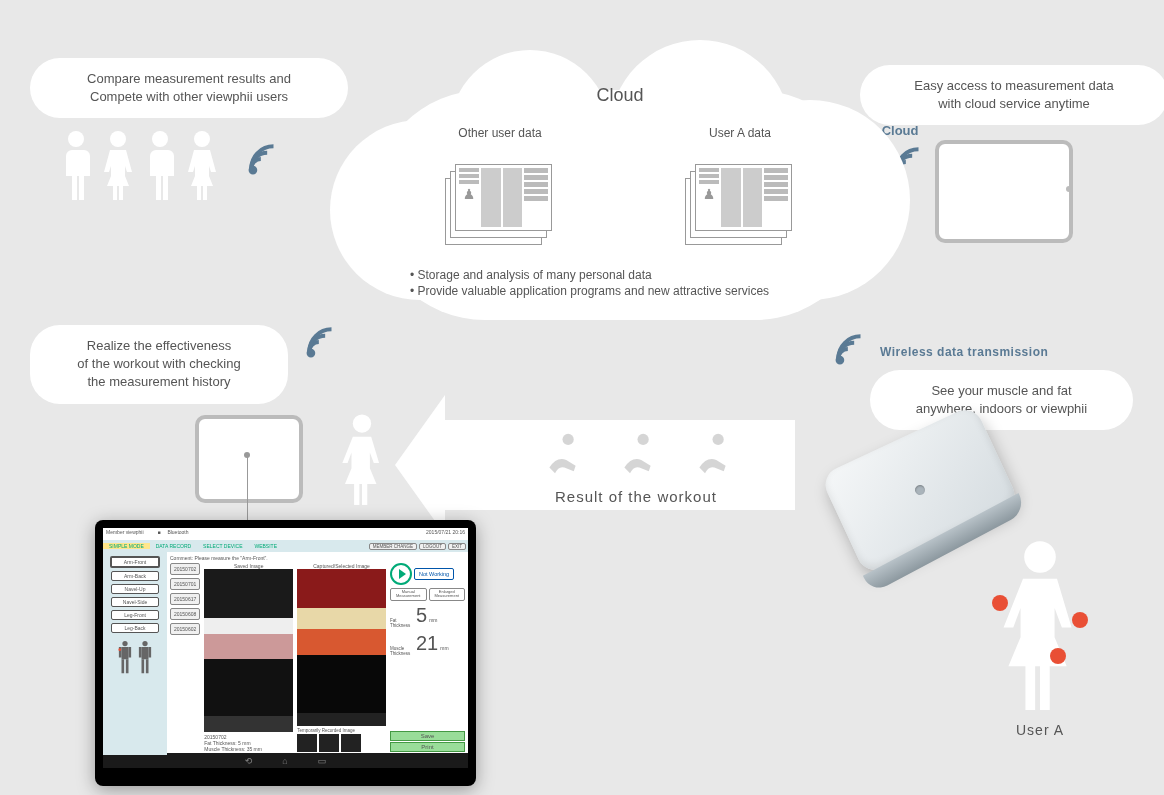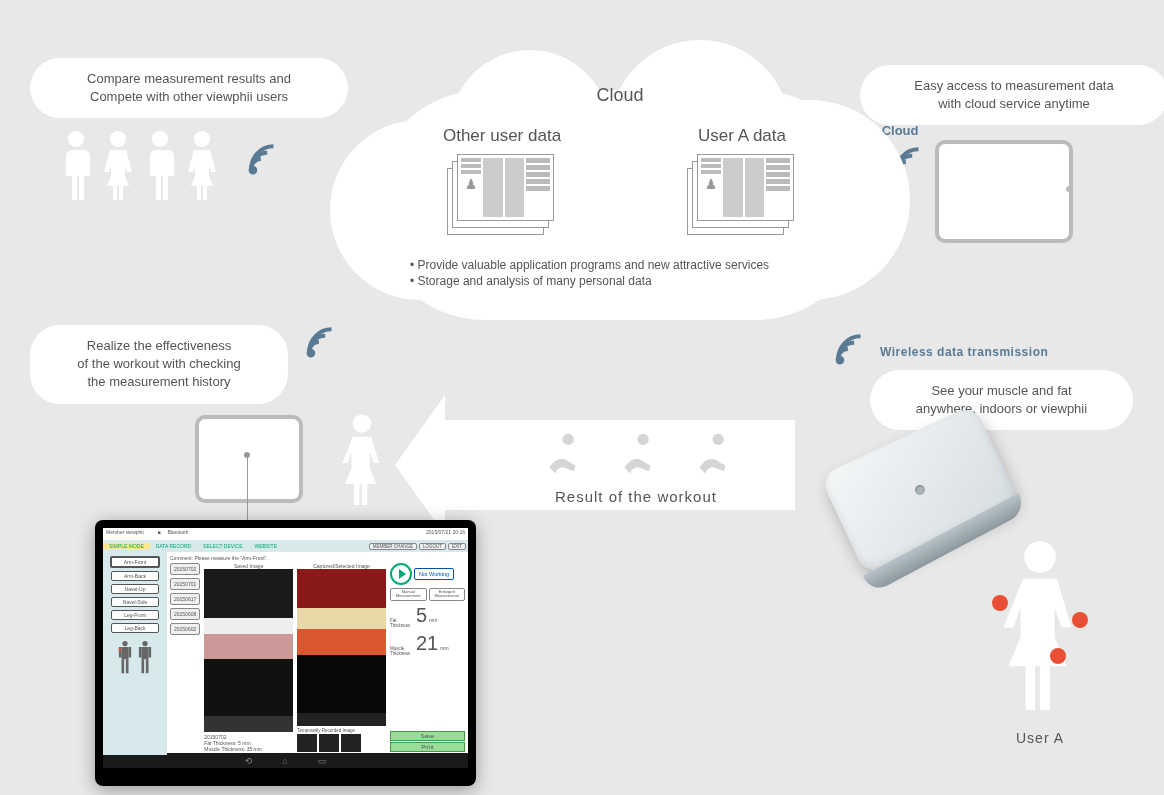--- a/index.html
+++ b/index.html
@@ -81,22 +81,22 @@
 }
 .cloud-row {
   display: flex;
   justify-content: space-around;
   margin-bottom: 10px;
 }
 .cloud-col {
   text-align: center;
 }
 .cloud-col-label {
-  font-size: 17px;
-  margin-bottom: 8px;
+  font-size: 12px;
+  margin-bottom: 24px;
 }
 .data-stack {
   display: inline-block;
   width: 110px;
   height: 80px;
   position: relative;
 }
 .data-layer {
   position: absolute;
   width: 95px;
@@ -237,21 +237,21 @@
   text-align: center;
 }
 .user-a-right {
   position: absolute;
   left: 1000px;
   top: 540px;
   text-align: center;
 }
 .user-a-label {
   font-size: 14px;
-  margin-top: 16px;
+  margin-top: 8px;
   letter-spacing: 1px;
 }
 .device {
   position: absolute;
   left: 835px;
   top: 435px;
   width: 170px;
   height: 110px;
   transform: rotate(-25deg);
   border-radius: 18px;
@@ -521,22 +521,22 @@
                 <div></div>
                 <div></div>
                 <div></div>
               </div>
         </div>
           </div>
       </div>
     </div>
   </div>
   <div class="cloud-bullets">
+    <div>• Storage and analysis of many personal data</div>
     <div>• Provide valuable application programs and new attractive services</div>
-    <div>• Storage and analysis of many personal data</div>
   </div>
 </div>
 
 <div class="tablet tablet-small"></div>
 
 <div class="tablet tablet-mid"></div>
 <div class="line-dot"></div>
 <div class="line-connect"></div>
 
 <div class="arrow-head"></div>

